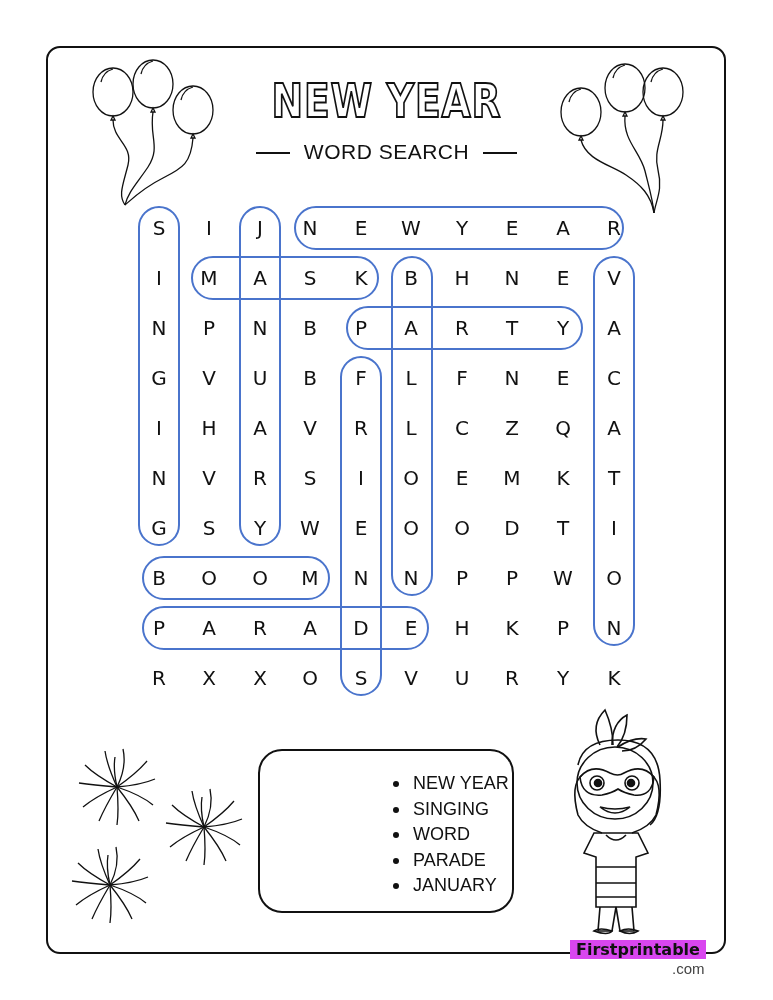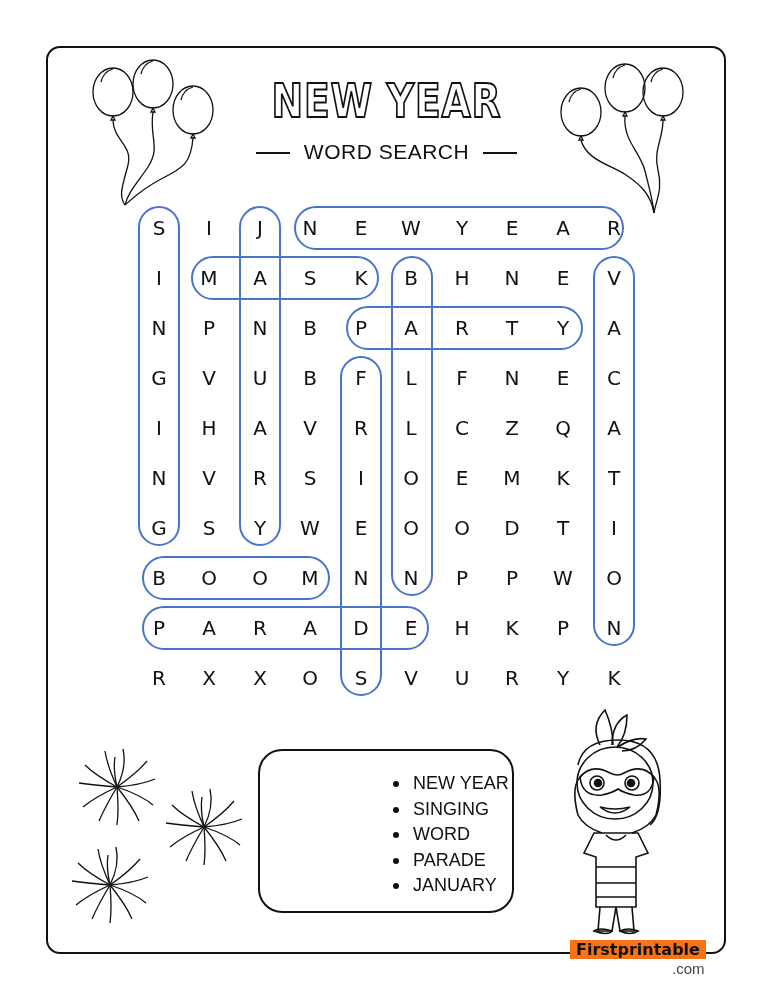--- a/index.html
+++ b/index.html
@@ -9,21 +9,21 @@
     .subtitle { position: absolute; left: 0; width: 773px; top: 140px; text-align: center; font-family: "Liberation Sans", sans-serif; font-size: 21px; letter-spacing: 0.5px; }
     .subtitle .dash { display: inline-block; width: 34px; height: 2px; background: #111; vertical-align: middle; margin: 0 14px; }
     .grid { position: absolute; left: 134px; top: 203px; width: 505px; height: 500px; }
     .cell { position: absolute; width: 50px; height: 50px; line-height: 50px; text-align: center; font-family: "DejaVu Sans", sans-serif; font-size: 20px; }
     .hl { position: absolute; border: 2.5px solid #4a74cc; border-radius: 22px; box-sizing: border-box; }
     .wordbox { position: absolute; left: 258px; top: 749px; width: 256px; height: 164px; border: 2px solid #111; border-radius: 24px; box-sizing: border-box; }
     .wcol { position: absolute; top: 20px; }
     .wcol .w { height: 25.5px; line-height: 25.5px; font-family: "Liberation Sans", sans-serif; font-size: 18px; white-space: nowrap; }
     .wcol .w .b { display: inline-block; width: 6px; height: 6px; background: #111; border-radius: 50%; vertical-align: middle; margin-right: 14px; }
     .brand { position: absolute; left: 560px; top: 940px; width: 170px; }
-    .brand-name { position: absolute; left: 10px; top: 0; font-family: "DejaVu Sans", sans-serif; font-weight: bold; font-size: 16px; background: #f97316; padding: 0 6px; }
+    .brand-name { position: absolute; left: 10px; top: 0; font-family: "DejaVu Sans", sans-serif; font-weight: bold; font-size: 16px; background: #d946ef; padding: 0 6px; }
     .brand-com { position: absolute; left: 112px; top: 20px; font-family: "Liberation Sans", sans-serif; font-size: 15px; color: #444; }
     svg { position: absolute; overflow: visible; }
   </style>
 </head>
 <body>
 
 <div class="frame"></div>
 
 <svg style="left:85px;top:60px;" width="140" height="150" viewBox="0 0 140 150" fill="none" stroke="#111" stroke-width="1.3">
   <ellipse cx="28" cy="32" rx="20" ry="24"></ellipse>

